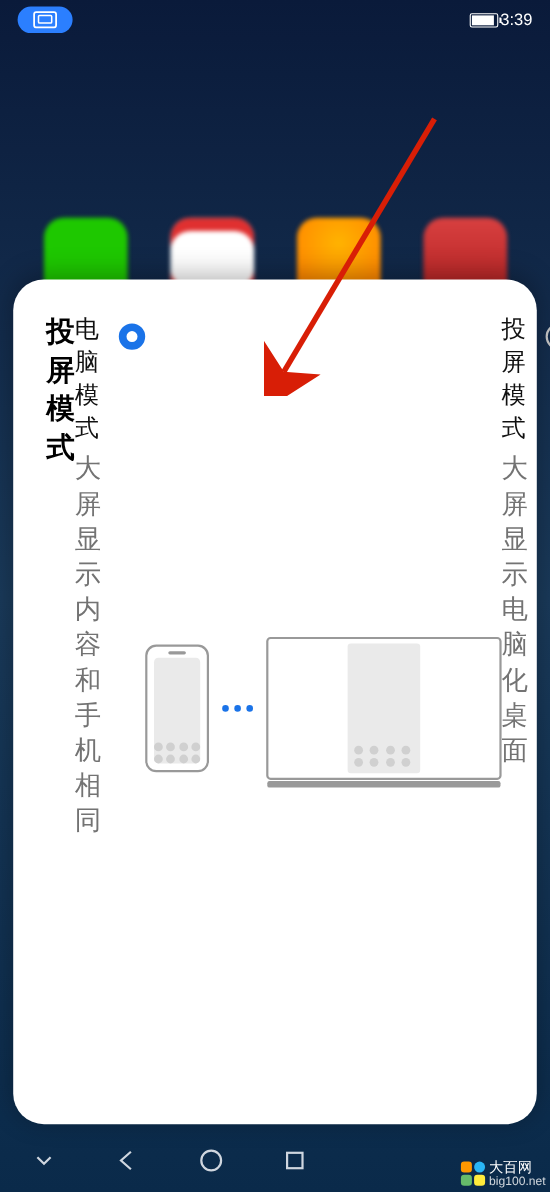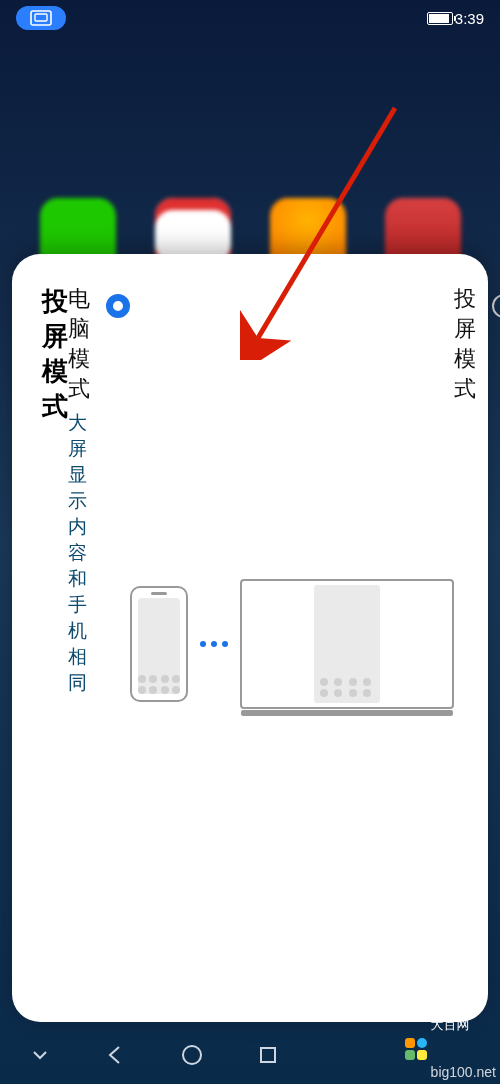--- a/index.html
+++ b/index.html
@@ -115,22 +115,22 @@
     .option {
       position: relative;
       padding-right: 40px;
     }
     .option-title {
       font-size: 22px;
       color: #111;
       font-weight: 500;
     }
     .option-sub {
-      font-size: 19px;
-      color: #0c4a6e;
+      font-size: 24px;
+      color: #737373;
       margin-top: 6px;
     }
     .radio {
       position: absolute;
       right: 0;
       top: 10px;
       width: 24px;
       height: 24px;
       border-radius: 50%;
     }
@@ -331,21 +331,21 @@
       width: 22px;
       height: 22px;
       gap: 2px;
     }
     .wm-logo span { border-radius: 3px; }
     .wm-logo span:nth-child(1){background:#ff9800;}
     .wm-logo span:nth-child(2){background:#29b6f6;border-radius:50%;}
     .wm-logo span:nth-child(3){background:#66bb6a;}
     .wm-logo span:nth-child(4){background:#ffeb3b;}
     .wm-text { display:flex; flex-direction:column; line-height:1.1; }
-    .wm-sub { font-size:14px; opacity:0.8;margin-top:32px; }
+    .wm-sub { font-size:11px; opacity:0.8; }
   </style>
 </head>
 <body>
 
 <div class="status-bar">
   <div class="status-left">
     <div class="cast-pill">
       <svg width="22" height="16" viewBox="0 0 22 16">
         <rect x="1" y="1" width="20" height="14" rx="2" fill="none" stroke="#fff" stroke-width="1.6"></rect>
         <rect x="5" y="4" width="12" height="7" rx="1" fill="none" stroke="#fff" stroke-width="1.4"></rect>
@@ -403,20 +403,21 @@
             <span></span>
             <span></span>
             <span></span>
           </div>
       </div>
     </div>
   </div>
 
   <div class="option">
     <div class="option-title">投屏模式</div>
+    <div class="option-sub">大屏显示电脑化桌面</div>
     <div class="radio unselected"></div>
   </div>
   <div class="illus">
     <div class="phone">
       <div class="pc-phone-dots">
           <span></span>
           <span></span>
           <span></span>
           <span></span>
           <span></span>

